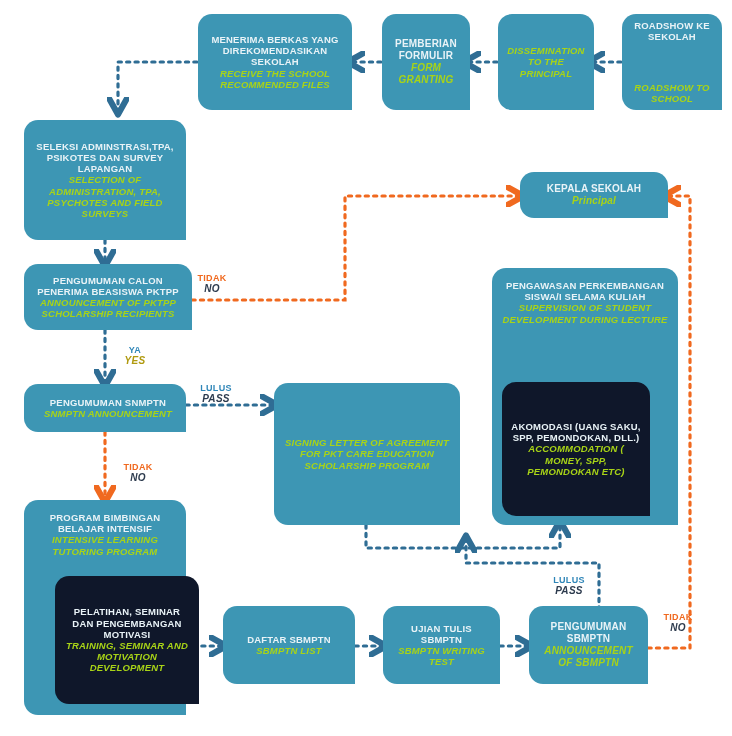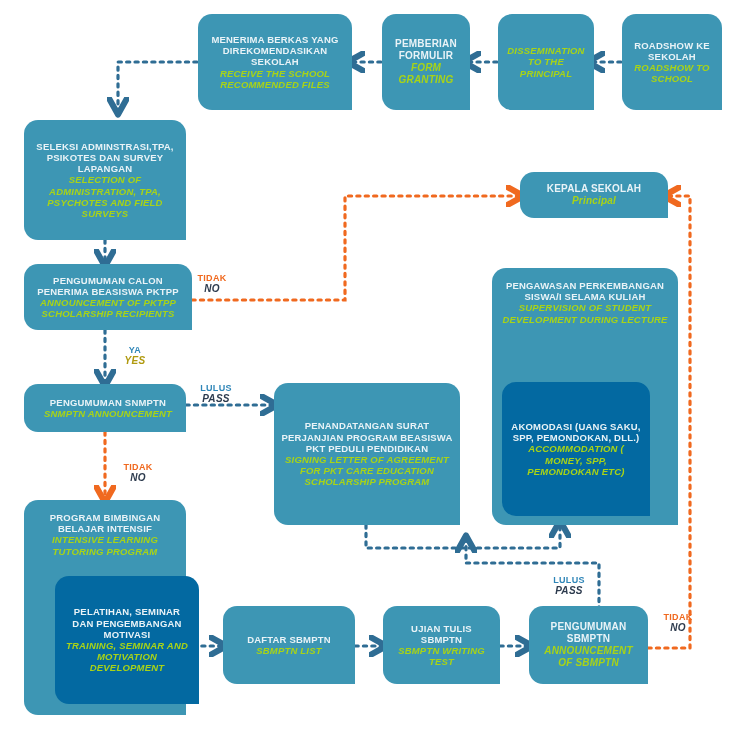--- a/index.html
+++ b/index.html
@@ -23,21 +23,21 @@
     border-radius:14px 14px 0 14px;
     display:flex;
     flex-direction:column;
     align-items:center;
     justify-content:center;
     text-align:center;
     padding:6px 7px;
     line-height:1.18;
   }
   .node.dark{
-    background:#0369a1;
+    background:#0f172a;
   }
   .node .id{
     display:block;
     color:#e9f3f7;
     font-weight:700;
     letter-spacing:.2px;
     text-transform:uppercase;
   }
   .node .en{
     display:block;
@@ -133,21 +133,21 @@
 
         <path d="M192,300 L345,300 L345,196 L519,196" marker-end="url(#ahO)"></path>
 
         <path d="M105,432 L105,498" marker-end="url(#ahO)"></path>
 
         <path d="M648,648 L690,648 L690,196 L668,196" marker-end="url(#ahO)"></path>
       </g>
     </svg>
   </div>
 
-  <div class="node" style="left:622px;top:14px;width:100px;height:96px;font-size:9.5px;">
+  <div class="node" style="left:622px;top:14px;width:100px;height:96px;font-size:9.5px;justify-content:space-between;">
     <span class="id">ROADSHOW KE SEKOLAH</span>
     <span class="en">ROADSHOW TO SCHOOL</span>
   </div>
 
   <div class="node" style="left:498px;top:14px;width:96px;height:96px;font-size:9.5px;">
     <span class="en">DISSEMINATION TO THE PRINCIPAL</span>
   </div>
 
   <div class="node" style="left:382px;top:14px;width:88px;height:96px;font-size:10px;">
     <span class="id">PEMBERIAN FORMULIR</span>
@@ -173,21 +173,20 @@
     <span class="id">KEPALA SEKOLAH</span>
     <span class="en">Principal</span>
   </div>
 
   <div class="node" style="left:24px;top:384px;width:162px;height:48px;font-size:9.5px;padding-left:13px;">
     <span class="id">PENGUMUMAN SNMPTN</span>
     <span class="en">SNMPTN ANNOUNCEMENT</span>
   </div>
 
   <div class="node" style="left:274px;top:383px;width:186px;height:142px;font-size:9.5px;">
-    <span class="id">PENANDATANGAN SURAT PERJANJIAN PROGRAM BEASISWA PKT PEDULI PENDIDIKAN</span>
     <span class="en">SIGNING LETTER OF AGREEMENT FOR PKT CARE EDUCATION SCHOLARSHIP PROGRAM</span>
   </div>
 
   <div class="node haschild" style="left:492px;top:268px;width:186px;height:257px;font-size:9.5px;padding-top:12px;">
     <span class="id">PENGAWASAN PERKEMBANGAN SISWA/I SELAMA KULIAH</span>
     <span class="en">SUPERVISION OF STUDENT DEVELOPMENT DURING LECTURE</span>
   </div>
   <div class="node dark" style="left:502px;top:382px;width:148px;height:134px;font-size:9.5px;">
     <span class="id">AKOMODASI (UANG SAKU, SPP, PEMONDOKAN, DLL.)</span>
     <span class="en">ACCOMMODATION ( MONEY, SPP, PEMONDOKAN ETC)</span>

